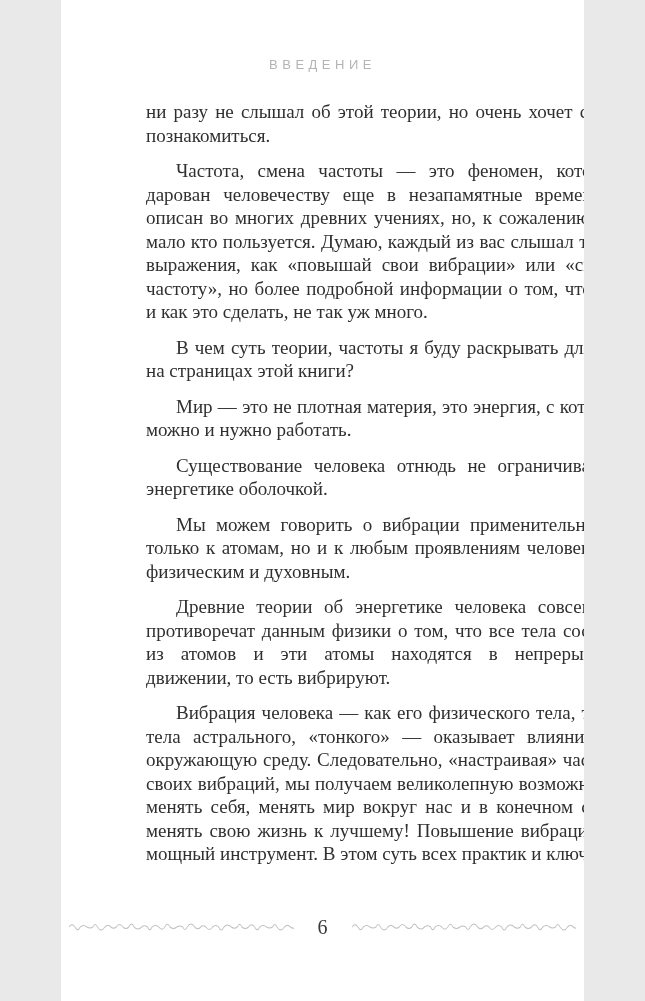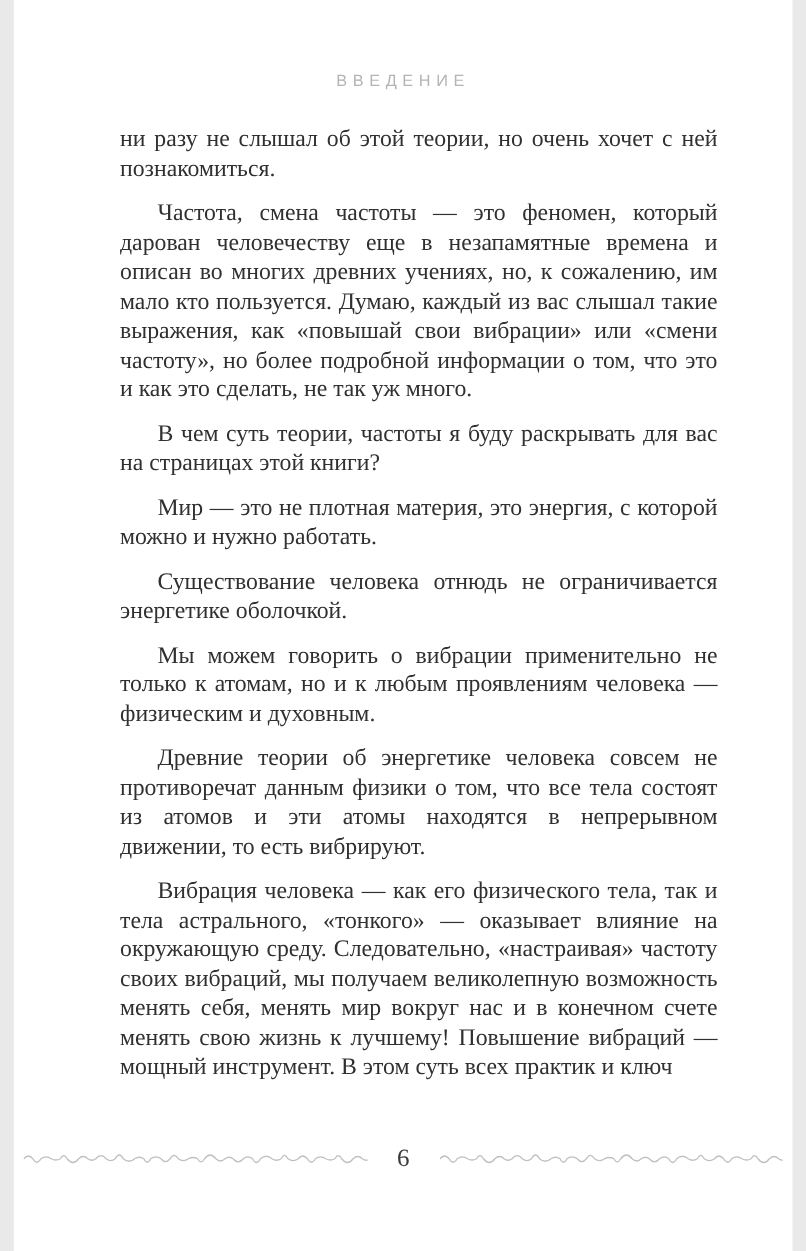--- a/index.html
+++ b/index.html
@@ -4,21 +4,21 @@
 <style>
   :root{
     --bg:#ffffff;
     --text:#303030;
     --header:#b4b4b4;
     --squiggle:#bfbfbf;
   }
   html,body{margin:0;padding:0;background:#e9e9e9;}
   .page{
     position:relative;
-    width:623px;height:1001px;
+    width:523px;height:1001px;
     margin:0 auto;
     background:var(--bg);
     overflow:hidden;
     font-family:"Liberation Serif","DejaVu Serif",serif;
   }
   .running-head{
     position:absolute;top:57px;left:0;right:0;
     text-align:center;
     font-family:"Liberation Sans","DejaVu Sans",sans-serif;
     font-size:13px;font-weight:400;

